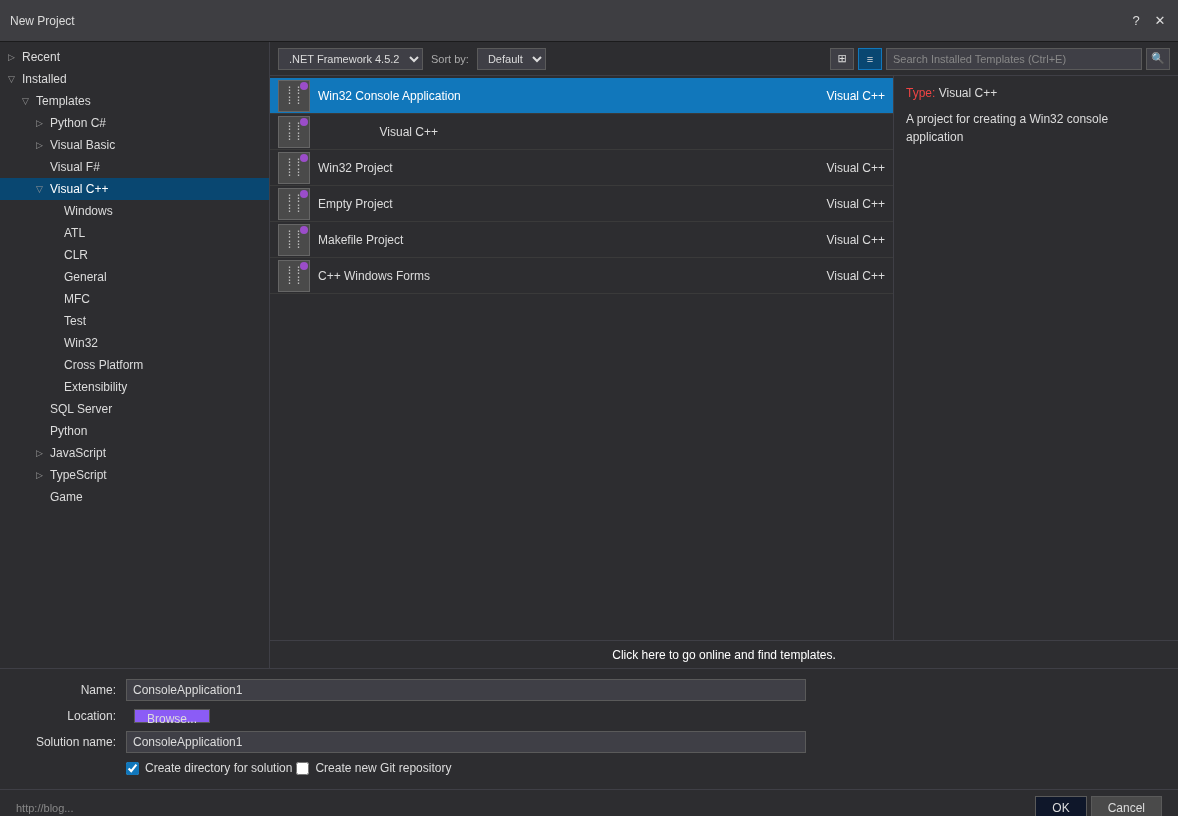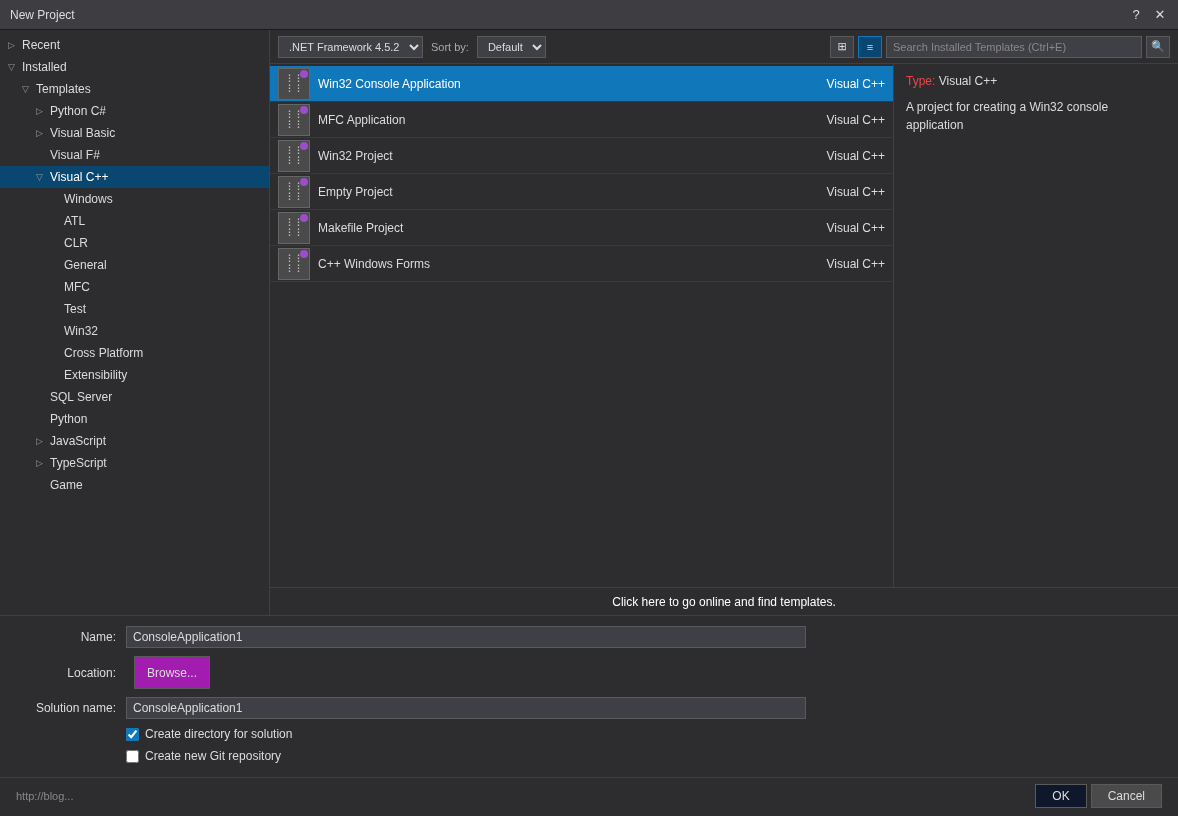--- a/index.html
+++ b/index.html
@@ -9,21 +9,21 @@
       background: #2d2d30;
       color: #dcdcdc;
       width: 1178px;
       height: 816px;
       overflow: hidden;
     }
 
     
     .title-bar {
       background: #3e3e42;
-      height: 30px;
+      height: 42px;
       display: flex;
       align-items: center;
       justify-content: space-between;
       padding: 0 10px;
       border-bottom: 1px solid #1b1b1c;
     }
     .title-bar-title {
       font-size: 12px;
       color: #dcdcdc;
     }
@@ -294,24 +294,24 @@
       display: flex;
       flex: 1;
       max-width: 680px;
     }
     .form-input-with-btn .form-input {
       flex: 1;
       max-width: none;
       border-right: none;
     }
     .form-btn {
-      background: #a21caf;
+      background: #8b5cf6;
       border: 1px solid #5a5a5a;
       color: #dcdcdc;
-      height: 33px;
+      height: 14px;
       padding: 2px 12px;
       cursor: pointer;
       font-size: 12px;
       white-space: nowrap;
     }
 
     
     .checkbox-row {
       display: flex;
       align-items: center;
@@ -486,21 +486,20 @@
                 <div class="purple-dot"></div>
               </div>
               <span class="template-name">Win32 Console Application</span>
               <span class="template-lang">Visual C++</span>
             </div>
             <div class="template-item">
               <div class="template-icon">
                 <div class="icon-inner">⋮⋮<br>⋮⋮</div>
                 <div class="purple-dot"></div>
               </div>
-              <span class="template-name">MFC Application</span>
               <span class="template-lang">Visual C++</span>
             </div>
             <div class="template-item">
               <div class="template-icon">
                 <div class="icon-inner">⋮⋮<br>⋮⋮</div>
                 <div class="purple-dot"></div>
               </div>
               <span class="template-name">Win32 Project</span>
               <span class="template-lang">Visual C++</span>
             </div>
@@ -549,21 +548,21 @@
       <input class="form-input" type="text" id="name-input" value="ConsoleApplication1" style="">
     </div>
     <div class="form-row">
       <span class="form-label">Location:</span>
       <button class="form-btn" style="margin-left:8px;">Browse...</button>
     </div>
     <div class="form-row">
       <span class="form-label">Solution name:</span>
       <input class="form-input" type="text" id="solution-input" value="ConsoleApplication1" style="">
     </div>
-    <div style="padding-left: 110px; display:flex; flex-direction:column; gap:4px;">
+    <div style="padding-left: 110px; display:flex; gap:4px;">
       <div class="checkbox-row">
         <input type="checkbox" id="create-dir-cb" checked="" style="">
         <label class="checkbox-label" for="create-dir-cb">Create directory for solution</label>
       </div>
       <div class="checkbox-row">
         <input type="checkbox" id="create-git-cb" style="">
         <label class="checkbox-label" for="create-git-cb">Create new Git repository</label>
       </div>
     </div>
   </div>

